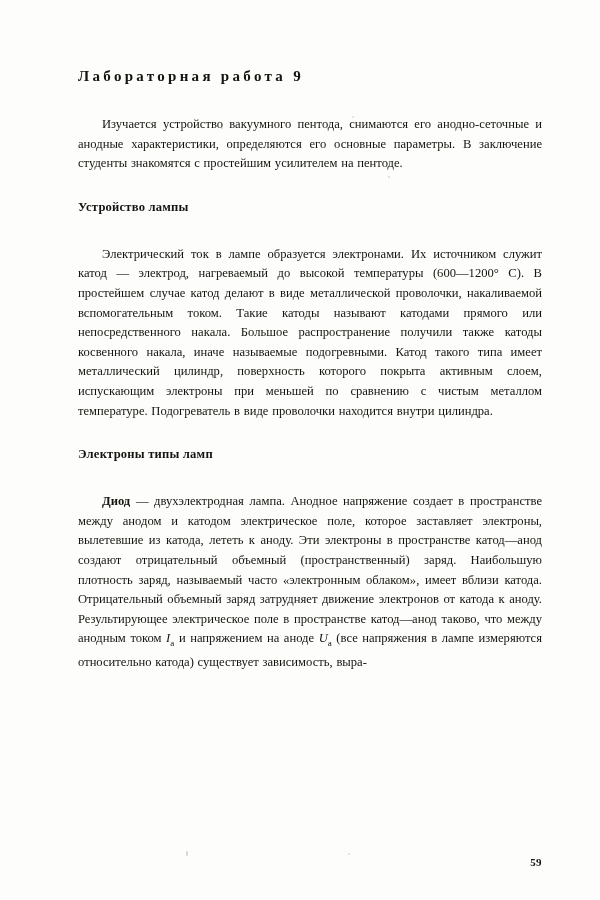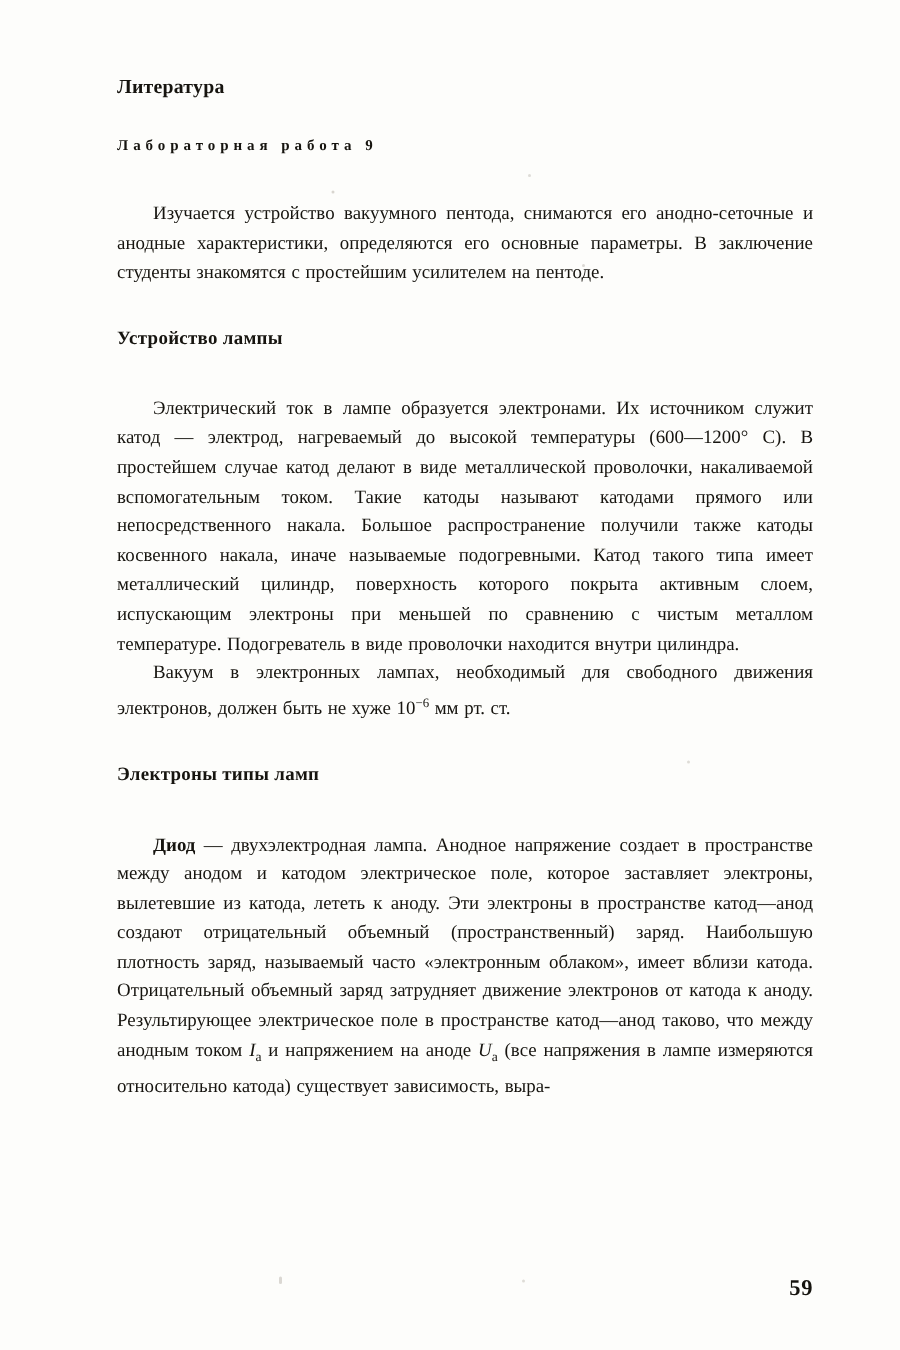--- a/index.html
+++ b/index.html
@@ -44,21 +44,21 @@
     text-align: justify;
     padding-right: 2px;
     white-space: nowrap;
   }
   .biblio-item .num { letter-spacing: 0px; }
   .sp-name {
     letter-spacing: 2.2px;
   }
 
   .h-labwork {
-    font-size: 10px;
+    font-size: 15px;
     font-weight: bold;
     letter-spacing: 3.3px;
     margin: 26px 0 0 0;
   }
 
   .h-title {
     font-size: 14.4px;
     font-weight: bold;
     letter-spacing: 1.2px;
     margin: 18px 0 0 0;
@@ -94,21 +94,21 @@
     font-style: normal;
     font-size: 0.72em;
   }
   sup.expo { font-size: 0.68em; vertical-align: super; }
 
   
   .folio {
     position: absolute;
     right: 58px;
     bottom: 32px;
-    font-size: 15px;
+    font-size: 11px;
     font-weight: bold;
     letter-spacing: 0.4px;
   }
 
   
   .speckle {
     position: absolute;
     background: #b9b4ab;
     border-radius: 50%;
     pointer-events: none;
@@ -120,37 +120,33 @@
 <div class="page">
 
   <div class="speckle" style="left:221px;top:127px;width:2px;height:2px;opacity:.55"></div>
   <div class="speckle" style="left:352px;top:116px;width:2px;height:2px;opacity:.45"></div>
   <div class="speckle" style="left:388px;top:176px;width:2px;height:2px;opacity:.5"></div>
   <div class="speckle" style="left:181px;top:293px;width:2px;height:2px;opacity:.4"></div>
   <div class="speckle" style="left:458px;top:507px;width:2px;height:2px;opacity:.45"></div>
   <div class="speckle" style="left:186px;top:851px;width:2px;height:5px;border-radius:1px;opacity:.5"></div>
   <div class="speckle" style="left:348px;top:853px;width:2px;height:2px;opacity:.45"></div>
 
-  <h2 class="h-biblio">Литература</h2>
 
 
   <h2 class="h-labwork">Лабораторная работа 9</h2>
 
 
   <p class="para lead-gap">Изучается устройство вакуумного пентода, снимаются его анодно-сеточные и анодные характеристики, определяются его основные параметры. В заключение студенты знакомятся с простейшим усилителем на пентоде.</p>
 
   <h3 class="h-section">Устройство лампы</h3>
 
   <p class="para lead-gap">Электрический ток в лампе образуется электронами. Их источником служит катод — электрод, нагреваемый до высокой температуры (600—1200° С). В простейшем случае катод делают в виде металлической проволочки, накаливаемой вспомогательным током. Такие катоды называют катодами прямого или непосредственного накала. Большое распространение получили также катоды косвенного накала, иначе называемые подогревными. Катод такого типа имеет металлический цилиндр, поверхность которого покрыта активным слоем, испускающим электроны при меньшей по сравнению с чистым металлом температуре. Подогреватель в виде проволочки находится внутри цилиндра.</p>
 
 
 
-  <p class="para tight">
-    <span>Вакуум в электронных лампах, необходимый для свободного движения электронов, должен быть не хуже 10</span><sup class="expo">−6</sup><span> мм рт. ст.</span>
-  </p>
 
   <h3 class="h-section">Электроны типы ламп</h3>
 
   <p class="para lead-gap">
     <b>Диод</b><span> — двухэлектродная лампа. Анодное напряжение создает в пространстве между анодом и катодом электрическое поле, которое заставляет электроны, вылетевшие из катода, лететь к аноду. Эти электроны в пространстве катод—анод создают отрицательный объемный (пространственный) заряд. Наибольшую плотность заряд, называемый часто «электронным облаком», имеет вблизи катода. Отрицательный объемный заряд затрудняет движение электронов от катода к аноду. Результирующее электрическое поле в пространстве катод—анод таково, что между анодным током </span><span class="mathvar"><span>I</span><sub>a</sub></span><span> и напряжением на аноде </span><span class="mathvar"><span>U</span><sub>a</sub></span><span> (все напряжения в лампе измеряются относительно катода) существует зависимость, выра-</span>
   </p>
 
   <div class="folio">59</div>
 
 </div>

